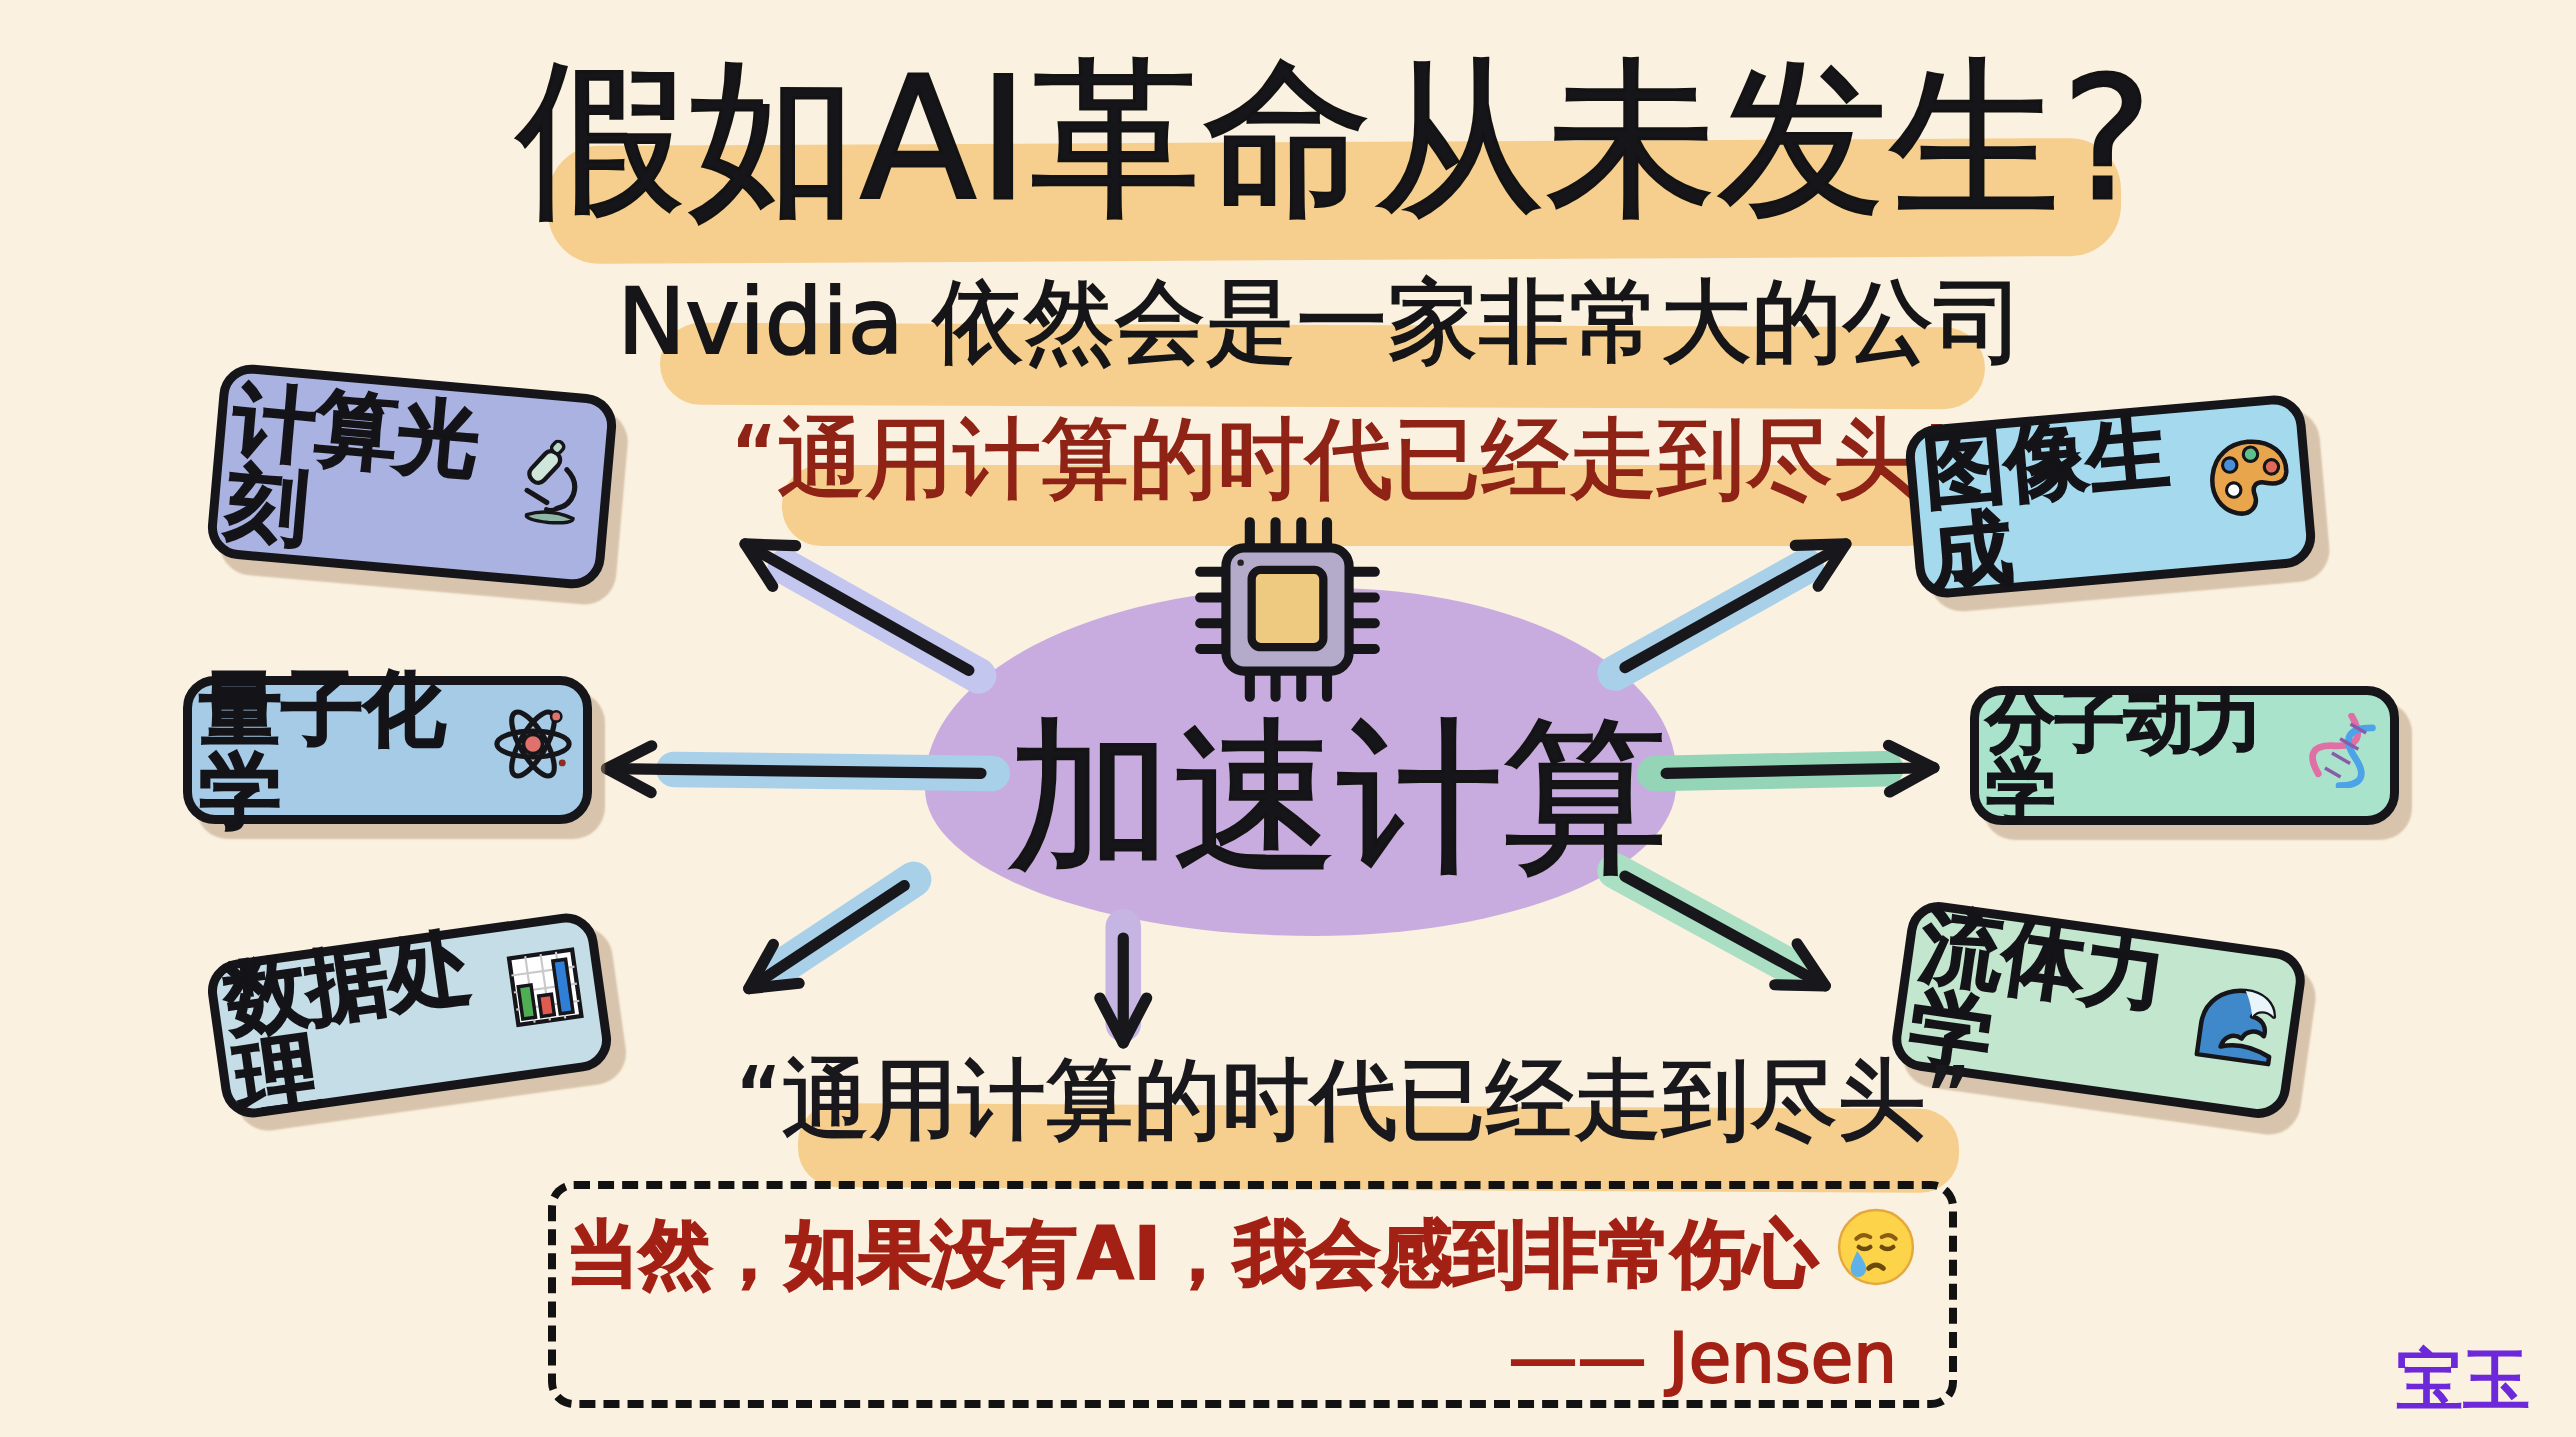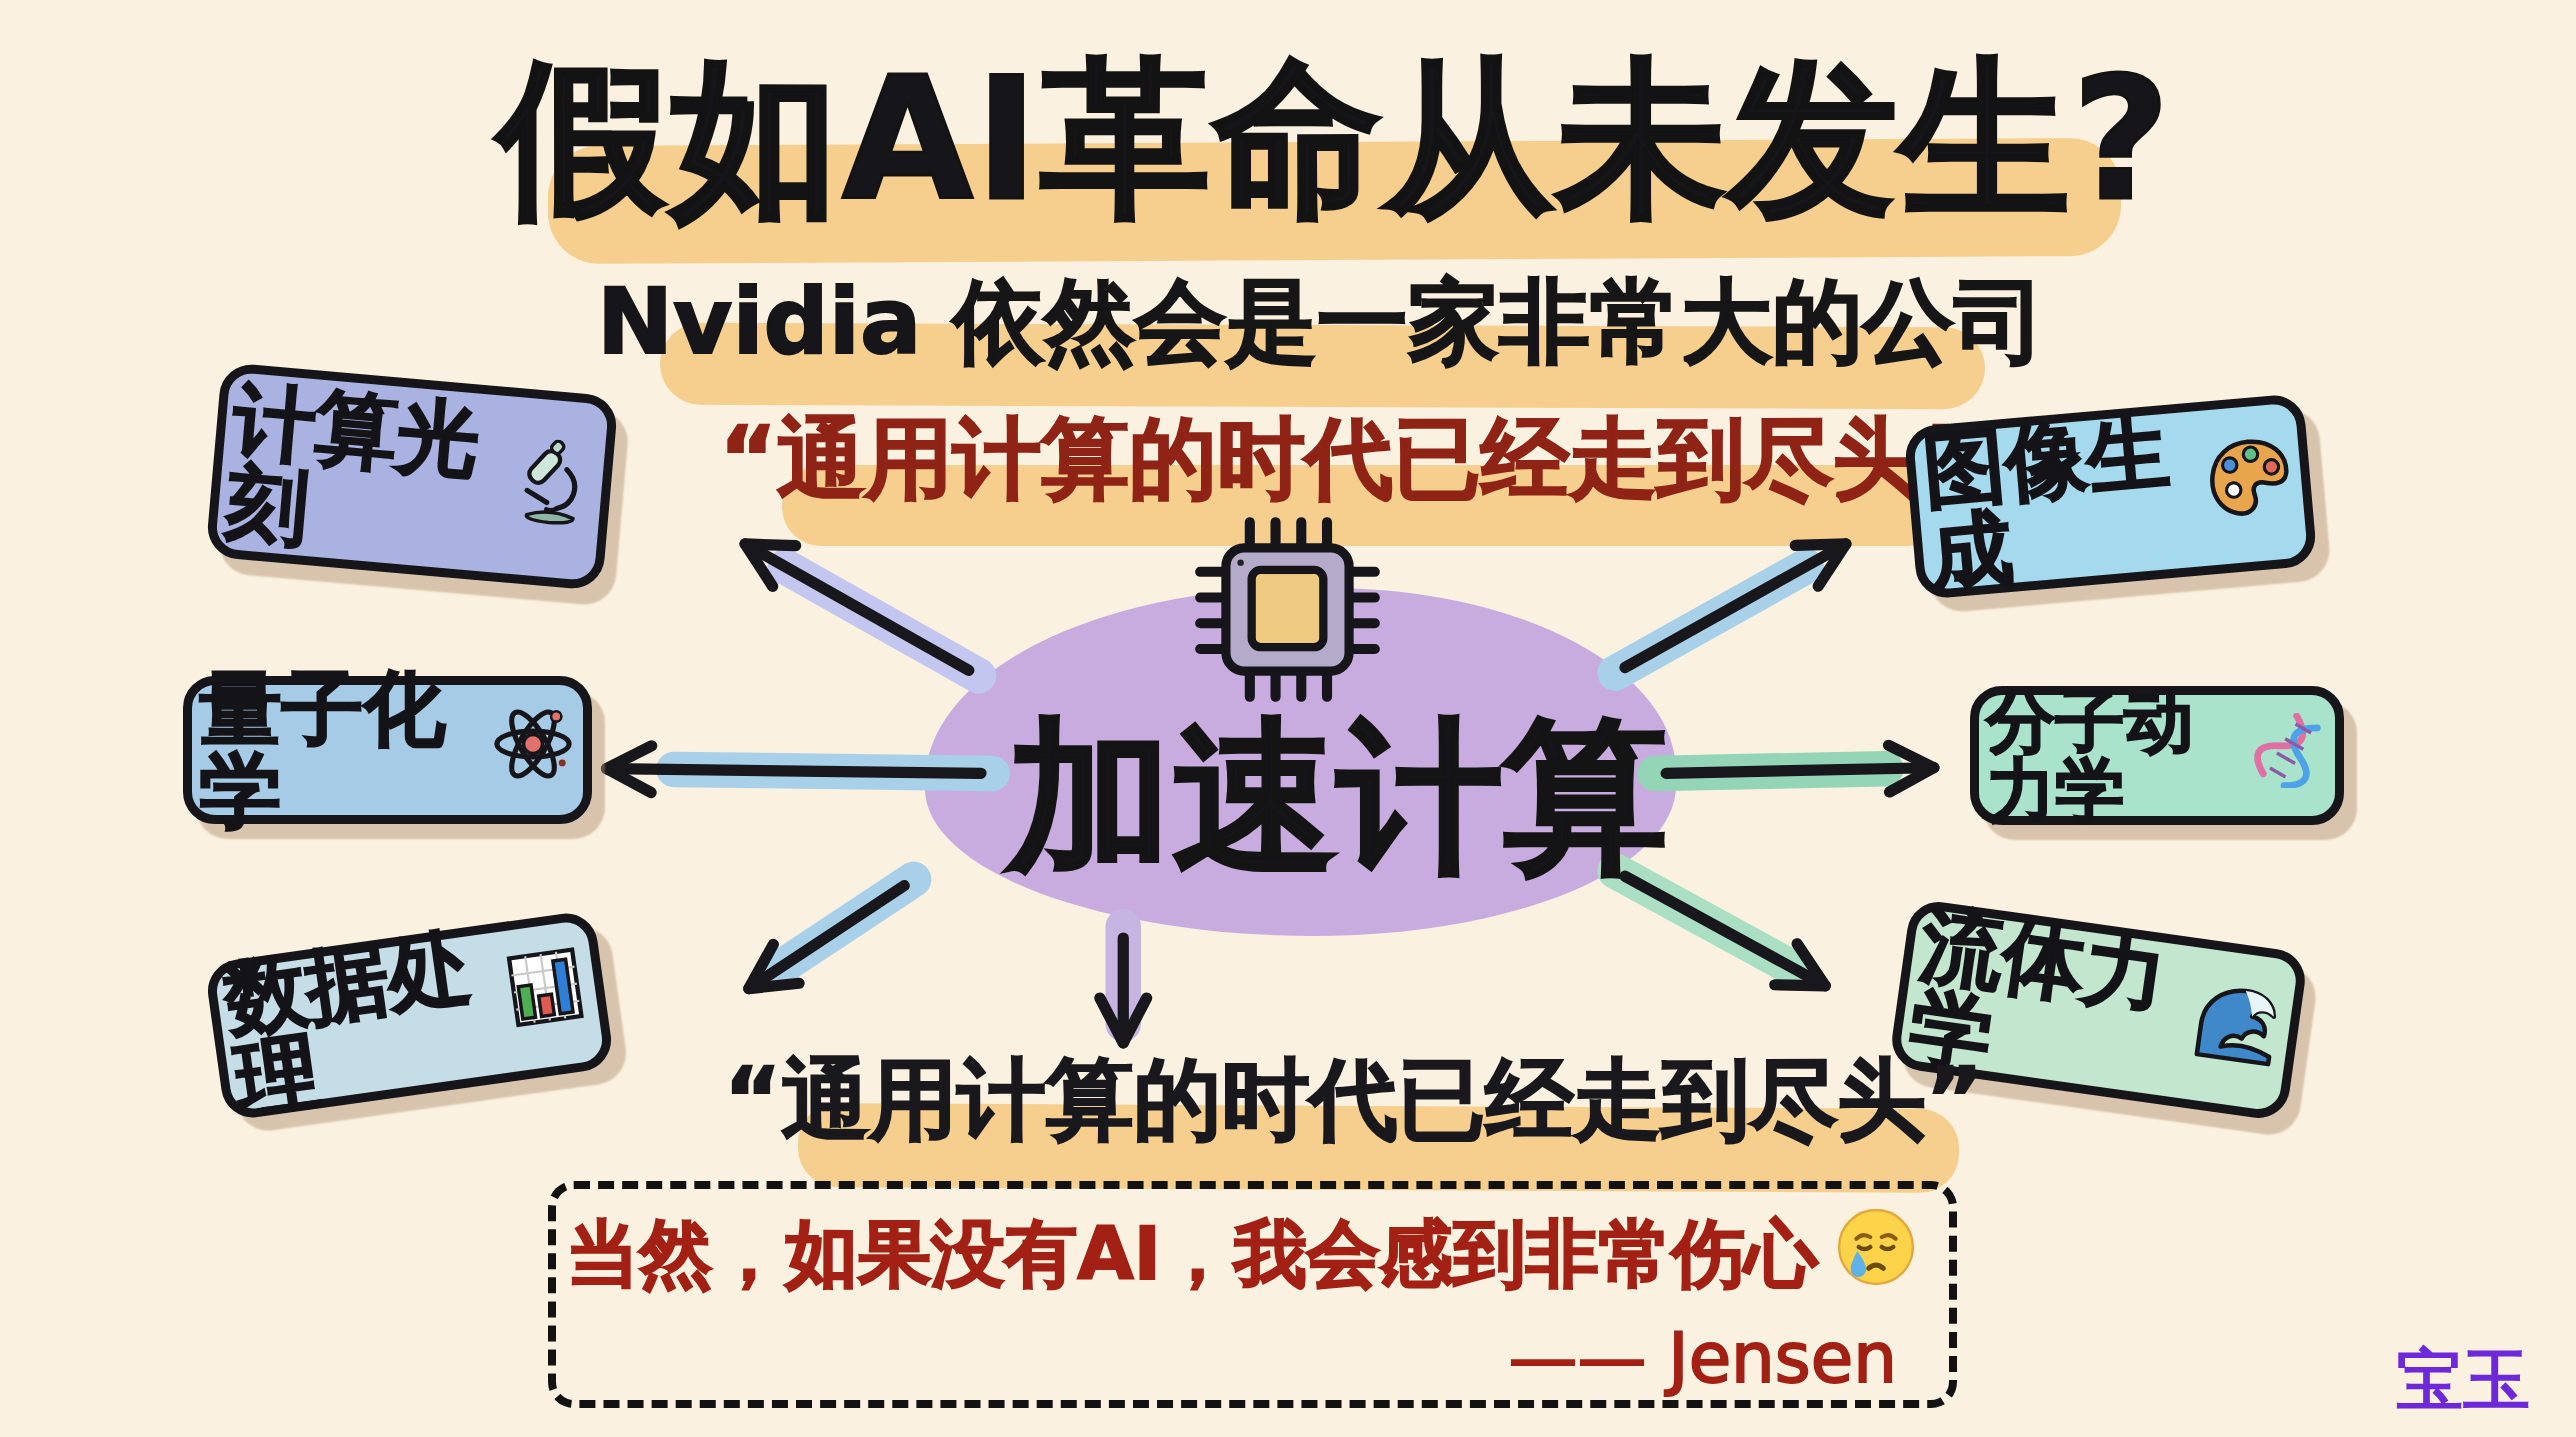--- a/index.html
+++ b/index.html
@@ -7,21 +7,21 @@
     --ink:#15151a; --ellipse-fill:#c9acdf; --chip-body:#b3abc9; --chip-core:#eeca80;
   }
   *{margin:0;padding:0;box-sizing:border-box;}
   html,body{width:2576px;height:1438px;}
   body{
     position:relative;background:var(--background);overflow:hidden;
     font-family:"DejaVu Sans","Liberation Sans",sans-serif;color:var(--ink);
   }
   .abs{position:absolute;}
   .hl{position:absolute;background:var(--highlight);border-radius:51px;z-index:1;}
-  .ctr{position:absolute;text-align:center;z-index:3;font-weight:700;line-height:1;}
+  .ctr{position:absolute;text-align:center;z-index:3;font-weight:400;line-height:1;}
   #title{left:94px;right:0;top:54px;font-size:170px;letter-spacing:1.9px;-webkit-text-stroke:2.8px #131313;}
   #title-hl{left:548px;top:142px;width:1573px;height:118px;transform:rotate(-.3deg);}
   #subtitle{left:66px;right:0;top:276px;font-size:91px;-webkit-text-stroke:1.9px #161616;}
   #subtitle-hl{left:660px;top:325px;width:1325px;height:82px;border-radius:41px;transform:rotate(.2deg);}
   #quote-top{left:122px;right:0;top:415px;font-size:88px;color:var(--red-text);-webkit-text-stroke:1.9px var(--red-text);}
   #quote-top-hl{left:782px;top:465px;width:1165px;height:81px;border-radius:39px;}
   #quote-bottom{left:131px;right:0;top:1056px;font-size:88px;color:#18181d;-webkit-text-stroke:1.9px #18181d;}
   #quote-bottom-hl{left:798px;top:1106px;width:1161px;height:84px;border-radius:39px;transform:rotate(.3deg);}
   #ellipse{left:925px;top:588px;width:751px;height:348px;background:var(--ellipse-fill);
     border-radius:52% 48% 50% 54% / 58% 55% 45% 44%;z-index:1;}
@@ -31,21 +31,21 @@
   .node{
     position:absolute;display:flex;align-items:center;justify-content:center;gap:13px;
     border:9.4px solid var(--ink);border-radius:32px;z-index:3;padding:0 7.5px;
     box-shadow:13px 15px 1.9px rgba(176,143,108,.45);
     font-weight:900;font-size:82px;color:#131318;-webkit-text-stroke:1.9px #131318;line-height:1;
   }
   #node-0{left:213px;top:379px;width:398px;height:195px;transform:rotate(5deg);}
   #node-1{left:143px;top:676px;width:409px;height:148px;margin-left:40px;}
   #node-2{left:213px;top:936px;width:393px;height:159px;transform:rotate(-8deg);}
   #node-3{left:1910px;top:410px;width:401px;height:173px;transform:rotate(-5deg);}
-  #node-4{left:1970px;top:686px;width:374px;height:139px;font-size:69px;gap:7.5px;}
+  #node-4{left:1970px;top:686px;width:429px;height:139px;font-size:69px;gap:7.5px;}
   #node-5{left:1898px;top:925px;width:401px;height:170px;transform:rotate(8deg);}
   #footer-box{left:548px;top:1181px;width:1409px;height:227px;border:8.4px dashed #121212;border-radius:26px;z-index:3;}
   #footer-line1{left:558px;top:1206px;width:1367px;display:flex;align-items:center;justify-content:center;gap:17px;
     font-size:73px;font-weight:900;color:var(--footer-red);-webkit-text-stroke:1.9px var(--footer-red);z-index:4;}
   #footer-line2{left:548px;top:1318px;width:1381px;text-align:right;padding-right:32px;
     font-size:69px;font-weight:400;color:var(--footer-red);-webkit-text-stroke:1.9px var(--footer-red);z-index:4;}
   #watermark{left:2396px;top:1335px;font-size:67px;font-weight:900;color:#6d28d9;z-index:3;}
 </style>
 </head>
 <body>

